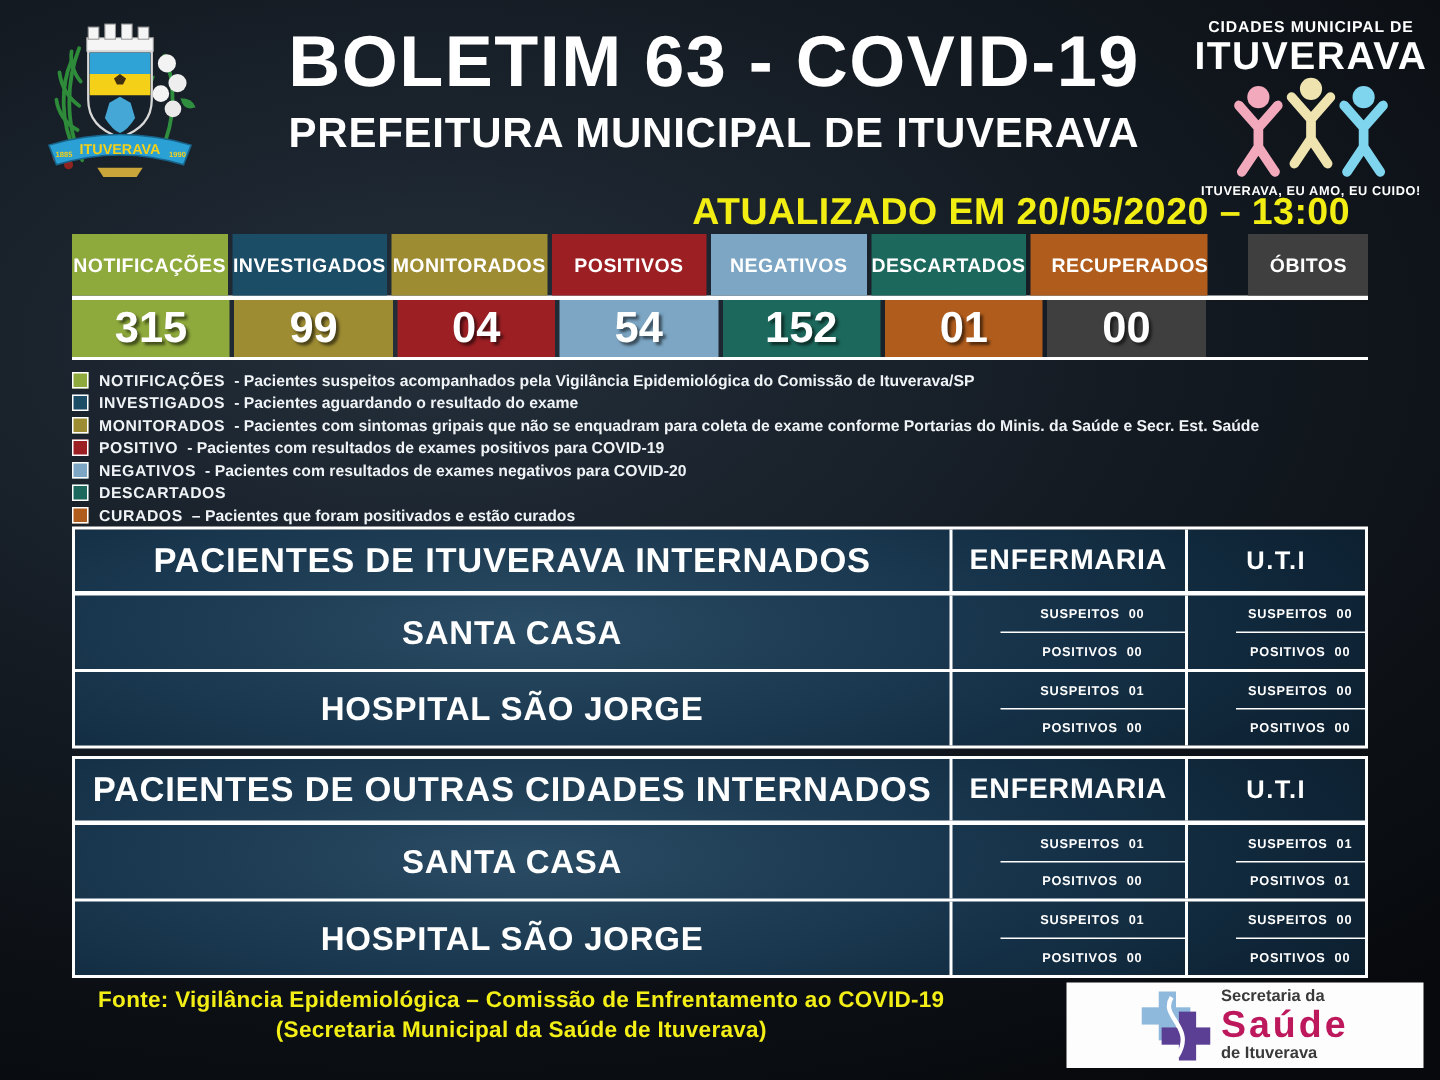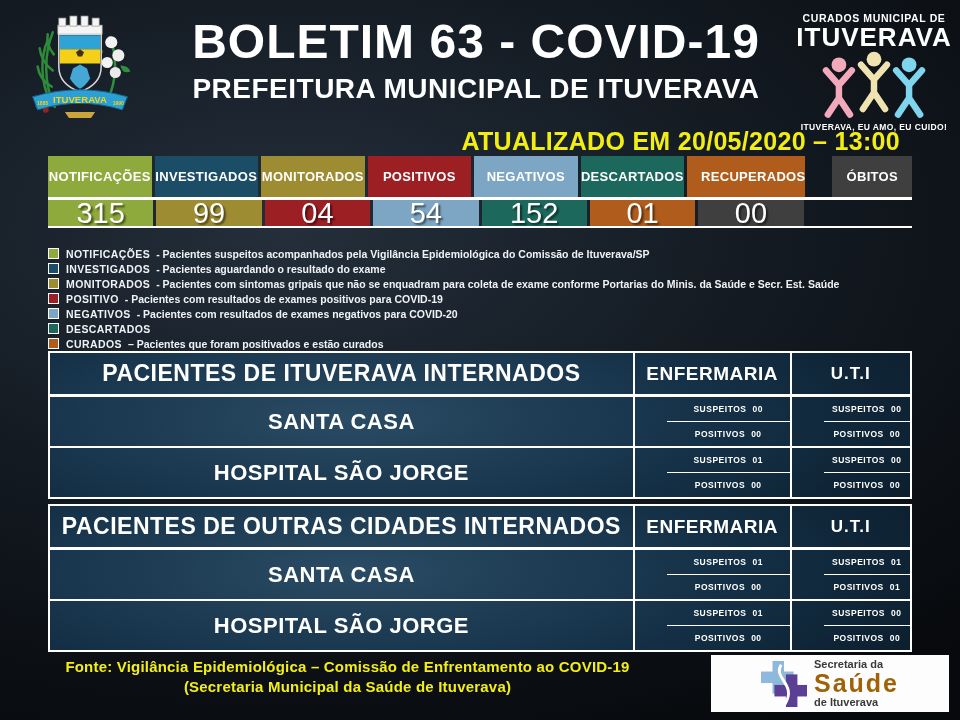--- a/index.html
+++ b/index.html
@@ -17,21 +17,21 @@
   .gl1{font-size:10.5px;font-weight:bold;letter-spacing:.6px;}
   .gl2{font-size:26px;font-weight:bold;letter-spacing:1px;line-height:1;}
   .glfig{display:block;margin:0 auto;}
   .gl3{font-size:8.5px;font-weight:bold;letter-spacing:.4px;}
   .updated{position:absolute;right:60px;top:127px;font-size:25px;font-weight:bold;color:#f2ee13;letter-spacing:.3px;}
   
   .stats{position:absolute;left:48px;right:48px;top:156px;}
   .srow{display:grid;grid-template-columns:repeat(8,1fr);column-gap:3px;}
   .scell{height:41px;display:flex;align-items:center;justify-content:center;font-size:13px;font-weight:bold;letter-spacing:.3px;}
   .sdivider{height:3px;background:#fff;}
-  .sval{height:26px;display:flex;align-items:center;justify-content:center;font-size:29px;font-weight:normal;text-shadow:2px 2px 2px rgba(0,0,0,.55);}
+  .sval{height:38px;display:flex;align-items:center;justify-content:center;font-size:29px;font-weight:bold;text-shadow:2px 2px 2px rgba(0,0,0,.55);}
   .sbottom{height:2px;background:#fff;}
   
   .legend{position:absolute;left:48px;top:246px;color:#eff3f6;}
   .lrow{display:flex;align-items:center;height:15px;white-space:nowrap;}
   .lsq{width:9px;height:9px;border:1.5px solid #fff;margin-right:7px;flex:none;}
   .lterm{font-weight:bold;font-size:10.5px;letter-spacing:.4px;margin-right:6px;}
   .ldesc{font-weight:bold;font-size:10.5px;}
   
   .htable{
     position:absolute;left:48px;right:48px;border:2px solid #fff;
@@ -49,21 +49,21 @@
   .hcells{display:flex;flex-direction:column;}
   .hc2{border-left:2px solid #fff;}
   .hcell{flex:1;display:flex;align-items:center;justify-content:center;gap:6px;margin-left:32px;}
   .hcell + .hcell{border-top:1.5px solid #fff;}
   .hclabel,.hcval{font-size:8.5px;font-weight:bold;letter-spacing:.5px;}
   
   .fonte{position:absolute;left:40px;top:657px;width:615px;text-align:center;color:#f3ef16;font-weight:bold;font-size:15px;line-height:20px;letter-spacing:.2px;}
   .saude{position:absolute;right:11px;top:655px;width:238px;height:57px;background:#fdfdfd;display:flex;align-items:center;justify-content:center;gap:7px;}
   .saude-text{color:#3a3a3a;line-height:1.05;text-align:left;}
   .st1{font-size:11px;font-weight:bold;}
-  .st2{font-size:25px;font-weight:bold;letter-spacing:2px;color:#a16207;}
+  .st2{font-size:25px;font-weight:bold;letter-spacing:2px;color:#be185d;}
   .st3{font-size:11px;font-weight:bold;}
 </style>
 </head>
 <body>
 
 <div class="slide">
 
   <svg class="crest" viewBox="0 0 110 115">
 
     <g stroke="#2e8b3a" stroke-width="2.5" fill="none" stroke-linecap="round">
@@ -110,21 +110,21 @@
       <path d="M40,101 h30 l-4,6 h-22 z" fill="#caa53a"></path>
     </g>
   </svg>
 
   <div class="titles">
     <div class="title">BOLETIM 63 - COVID-19</div>
     <div class="subtitle">PREFEITURA MUNICIPAL DE ITUVERAVA</div>
   </div>
 
   <div class="govlogo">
-    <div class="gl1">CURADOS MUNICIPAL DE</div>
+    <div class="gl1">CIDADES MUNICIPAL DE</div>
     <div class="gl2">ITUVERAVA</div>
     <svg class="glfig" width="128" height="72" viewBox="0 0 128 78">
       <g stroke="#f2a9bb" stroke-width="7" stroke-linecap="round" fill="none">
         <path d="M12,22 L26,38 M40,22 L26,38 M26,38 L26,52 M26,52 L14,70 M26,52 L38,70"></path>
       </g>
       <circle cx="26" cy="16" r="8" fill="#f2a9bb"></circle>
       <g stroke="#efe3b0" stroke-width="7" stroke-linecap="round" fill="none">
         <path d="M50,16 L64,32 M78,16 L64,32 M64,32 L64,46 M64,46 L52,64 M64,46 L76,64"></path>
       </g>
       <circle cx="64" cy="10" r="8" fill="#efe3b0"></circle>

